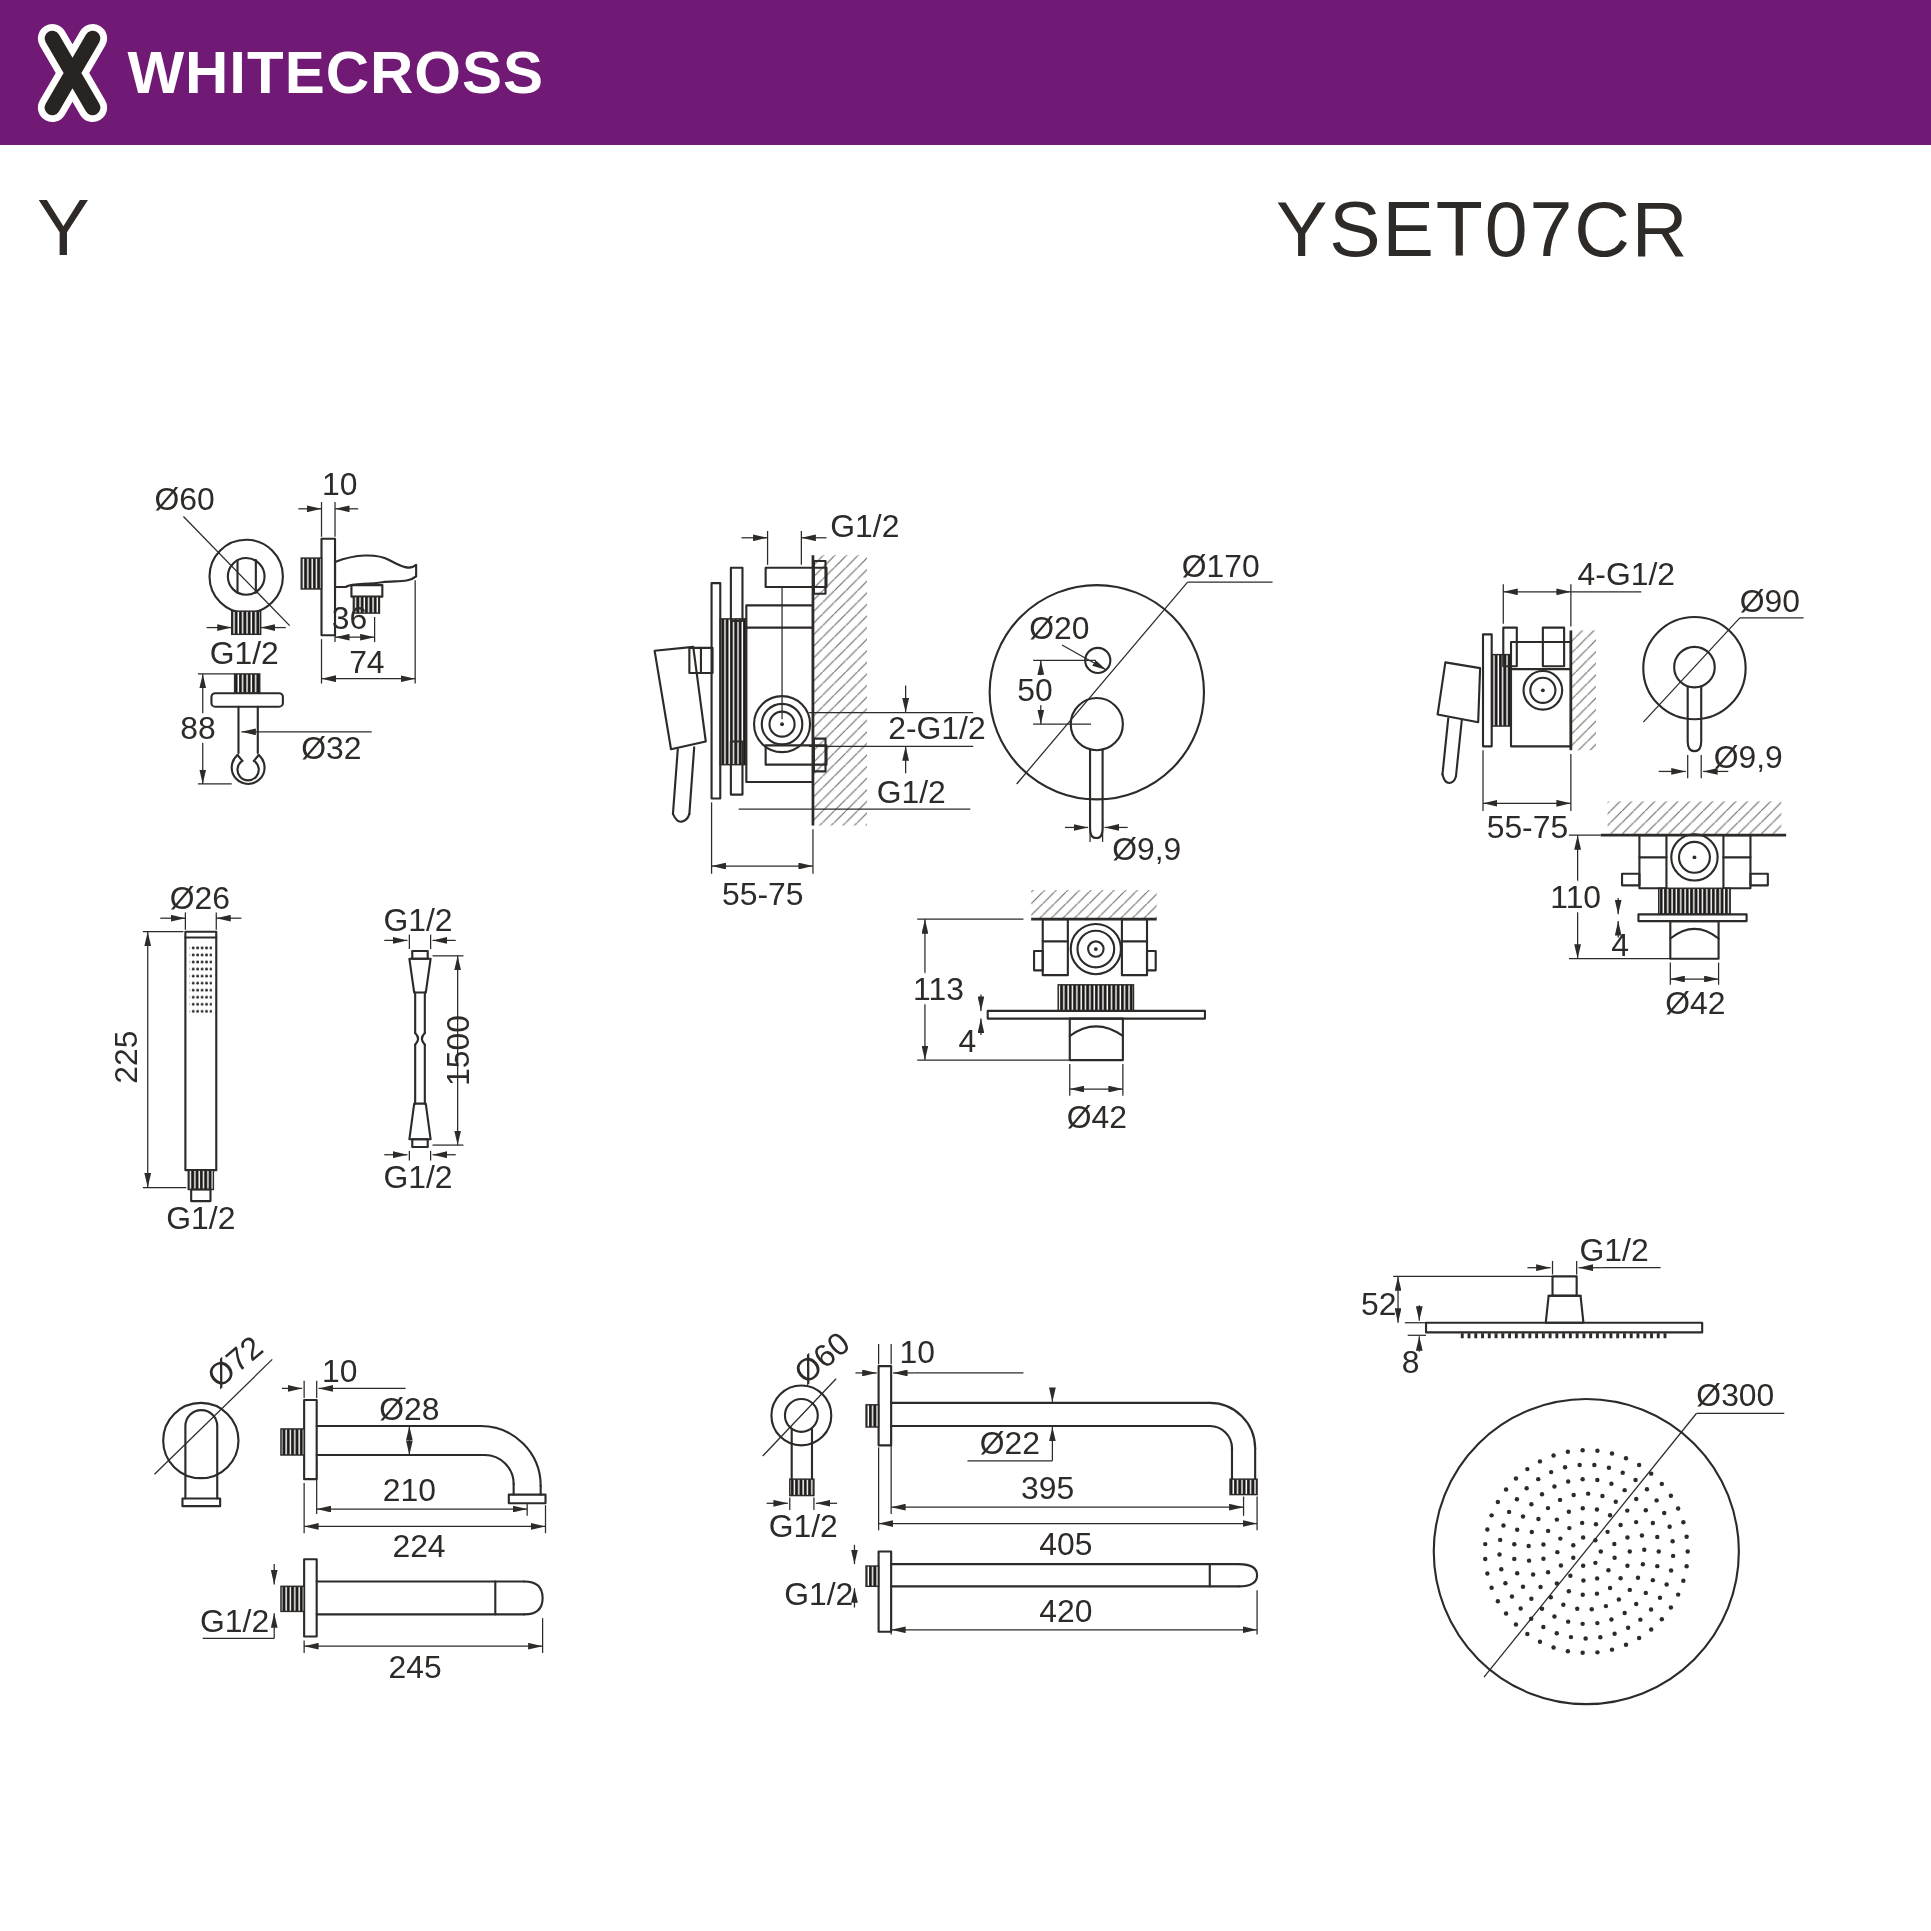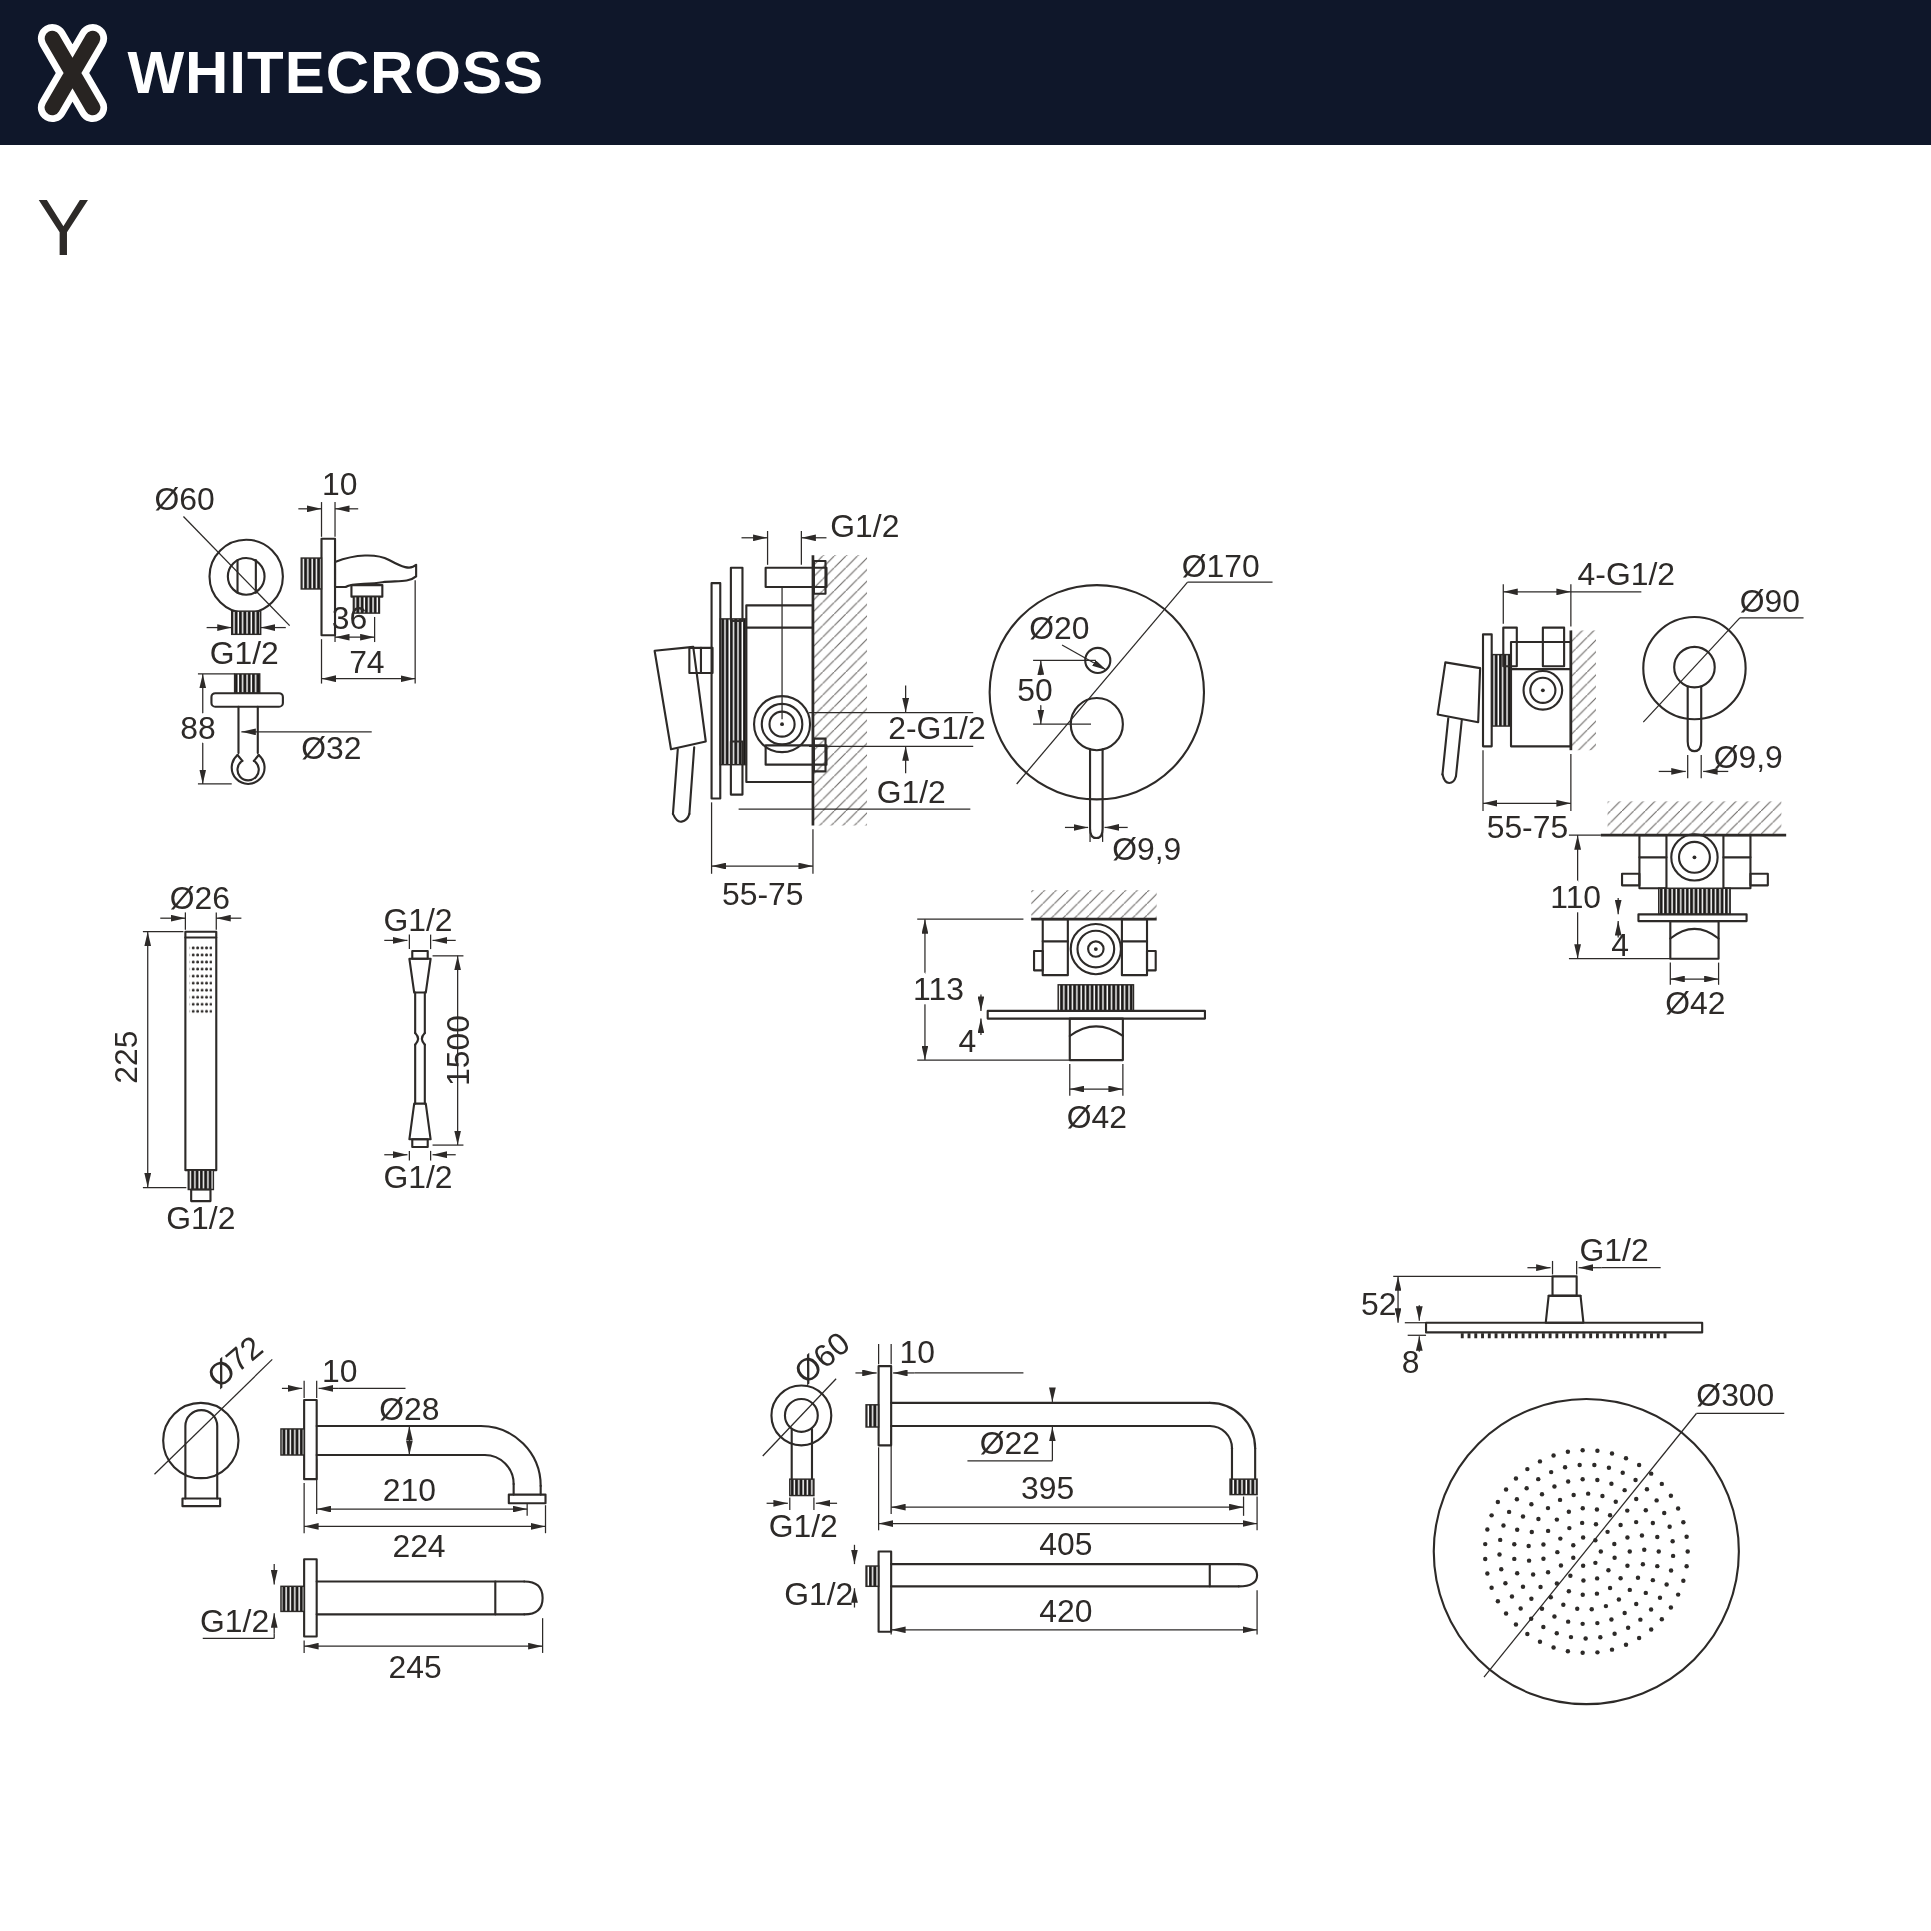--- a/index.html
+++ b/index.html
@@ -1,18 +1,18 @@
 <!DOCTYPE html>
 <html><head>
 <meta charset="utf-8">
 <style>
   html,body{margin:0;padding:0;background:#fff;}
   #page{position:relative;width:1931px;height:1931px;background:#fff;overflow:hidden;
         font-family:"Liberation Sans",sans-serif;color:#2d2a28;}
-  #topbar{position:absolute;left:0;top:0;width:1931px;height:145px;background:#0f172a;
+  #topbar{position:absolute;left:0;top:0;width:1931px;height:145px;background:#701a75;
           display:flex;align-items:center;}
   #logo{margin-left:35px;}
   #brand{color:#fff;font-size:60px;font-weight:bold;letter-spacing:1px;margin-left:17.4px;}
   #series{position:absolute;left:37px;top:182px;font-size:79px;}
   #model{position:absolute;left:1276px;top:185px;font-size:77px;letter-spacing:1.9px;}
   svg text{font-family:"Liberation Sans",sans-serif;}
   .t{font-size:33px;fill:#2d2a28;}
   .hl{paint-order:stroke;stroke:#fff;stroke-width:9px;}
   .o{fill:none;stroke:#2d2a28;stroke-width:2.2;stroke-linecap:round;stroke-linejoin:round;}
   .w{fill:none;stroke:#2d2a28;stroke-width:2.8;}
@@ -27,20 +27,21 @@
 
   <div id="topbar">
     <svg id="logo" width="75" height="104" viewBox="0 0 78 108">
       <path d="M18,18 L60,90 M60,18 L18,90" stroke="#ffffff" stroke-width="30" stroke-linecap="round" fill="none"></path>
       <path d="M18,18 L60,90 M60,18 L18,90" stroke="#282422" stroke-width="16" stroke-linecap="round" fill="none"></path>
     </svg>
     <span id="brand">WHITECROSS</span>
   </div>
 
   <div id="series">Y</div>
+  <div id="model">YSET07CR</div>
 
   <svg width="1931" height="1931" viewBox="0 0 2000 2000" style="position:absolute;left:0;top:0;">
     <defs>
       <marker id="ar" markerUnits="userSpaceOnUse" markerWidth="16" markerHeight="7" refX="15" refY="3.5" orient="auto-start-reverse">
         <path d="M0,0 L15,3.5 L0,7 Z" fill="#2d2a28"></path>
       </marker>
       <pattern id="hatch" patternUnits="userSpaceOnUse" width="12" height="12">
         <path d="M0,12 L12,0" stroke="#6f6c6a" stroke-width="1.2" fill="none"></path>
       </pattern>
       <pattern id="thr" patternUnits="userSpaceOnUse" width="4.5" height="4">

